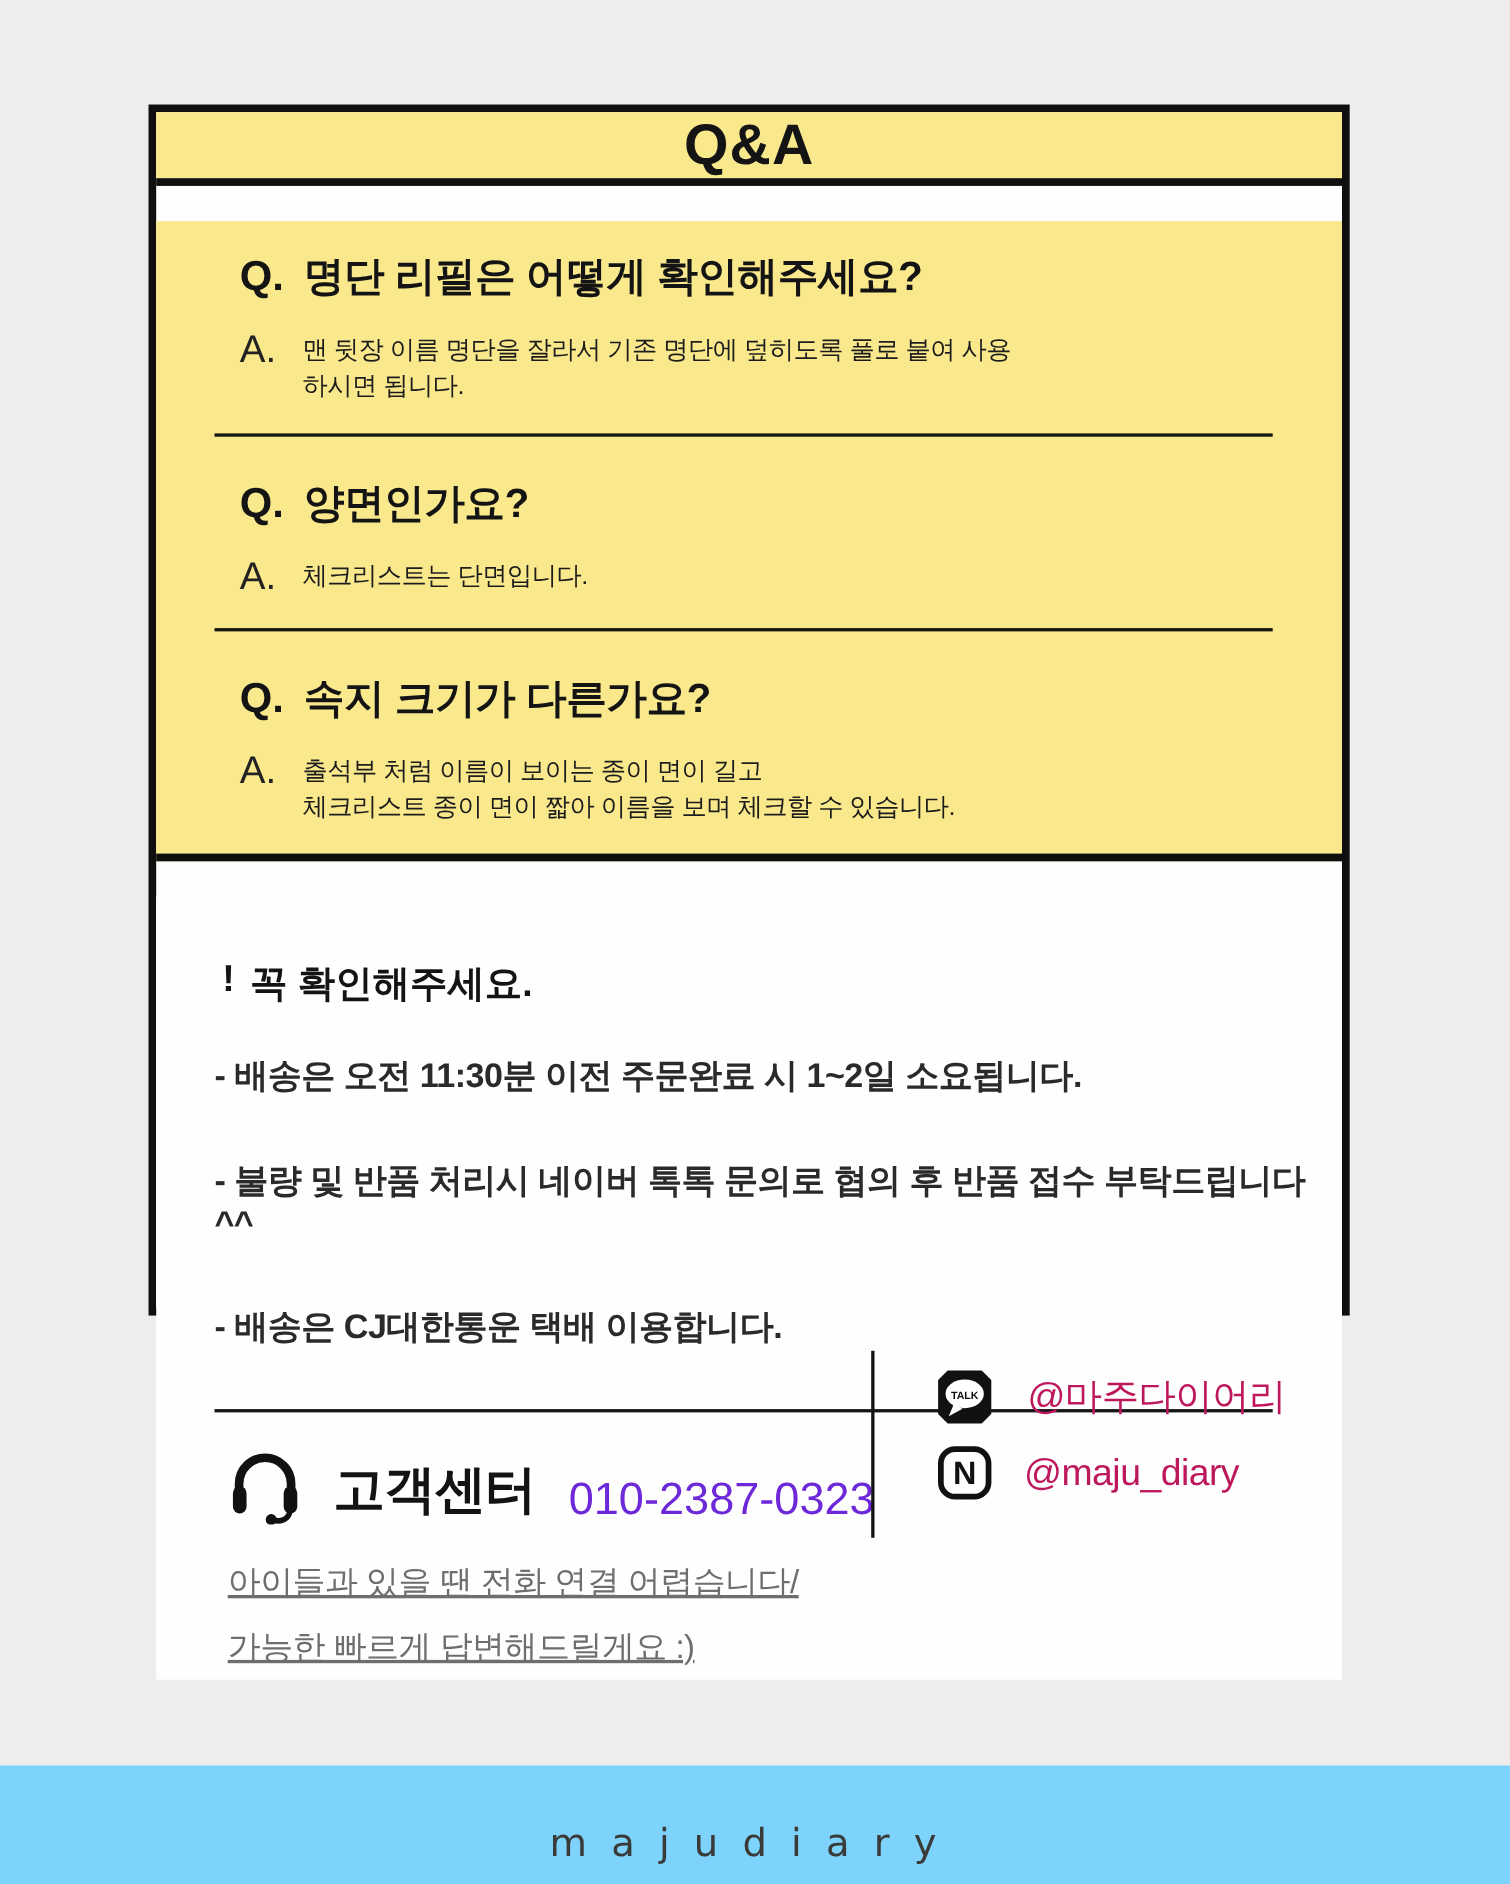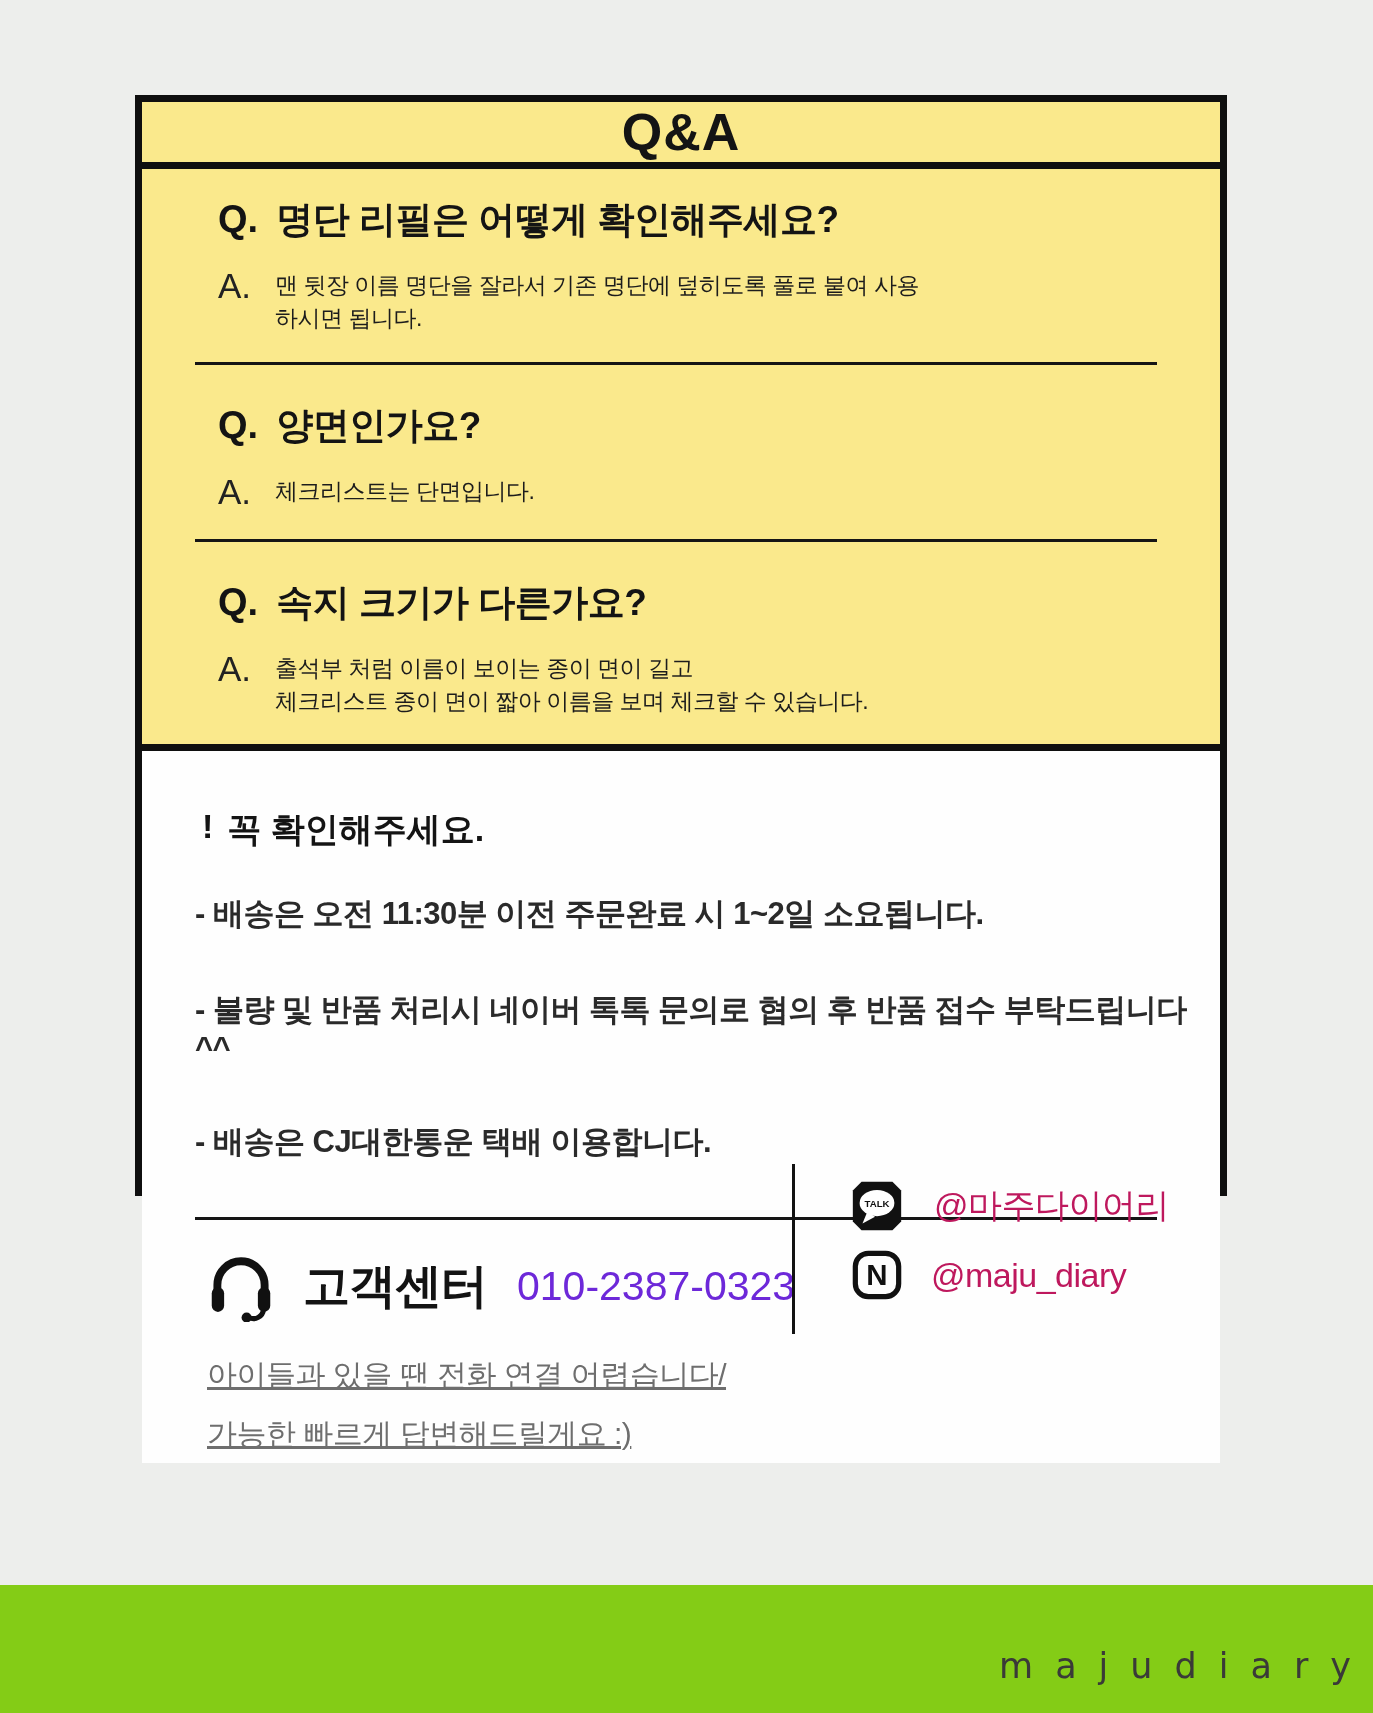--- a/index.html
+++ b/index.html
@@ -12,21 +12,21 @@
     overflow:hidden;
   }
 
   
   .card {
     position:absolute; left:135px; top:95px;
     width:1092px; height:1101px;
     box-sizing:border-box;
     border:7px solid #0f0f0f;
     background:#fefefe;
-    display:flex; flex-direction:column;
+    display:flex; flex-direction:column;gap:32px;
   }
   .card-header {
     height:128px; box-sizing:border-box;
     background:#fae98c;
     border-bottom:7px solid #0f0f0f;
     display:flex; align-items:center; justify-content:center;
   }
   .card-title { font-size:52px; font-weight:700; letter-spacing:1px; color:#141414; }
 
   .qa-section {
@@ -45,38 +45,38 @@
   .qa-answer { font-size:23px; color:#1c1c1c; line-height:1.45; white-space:pre-line; padding-top:4px; letter-spacing:-0.5px; }
   .qa-divider { border:0; border-top:3px solid #151515; margin:0 0 0 53px; width:962px; }
 
   
   .info-section { flex:1; background:#fefefe; position:relative; }
   .notice-heading { margin:56px 0 0 60px; font-size:34px; font-weight:700; color:#141414; display:flex; gap:14px; }
   .notice-list { margin:40px 0 0 53px;font-weight:bold; }
   .notice-item { font-size:31px; color:#2a2a2a; margin-bottom:54px; letter-spacing:-0.5px; }
   .info-divider { border:0; border-top:3px solid #151515; margin:0 0 0 53px; width:962px; }
 
-  .contact-row { display:flex; align-items:center; margin:30px 0 0 63px; }
+  .contact-row { display:flex; align-items:flex-end; margin:30px 0 0 63px; }
   .headset-icon-box { width:72px; height:72px; flex:0 0 auto; }
   .contact-label { font-size:47px; font-weight:700; margin-left:26px; color:#131313; letter-spacing:-1px; }
   .contact-phone { font-size:41px; color:#6d28d9; margin-left:30px; }
   .contact-notes { margin:24px 0 0 65px; font-size:30px; color:#6e6e6e; line-height:1.95; letter-spacing:-0.5px;text-decoration:underline; }
 
   .v-divider { position:absolute; left:650px; top:413px; width:3px; height:170px; background:#121212; }
   .social { position:absolute; left:706px; top:426px; }
   .social-row { display:flex; align-items:center; margin-bottom:14px; }
   .talk-icon-box { width:58px; height:58px; }
   .naver-icon-box { width:52px; height:52px; margin-left:3px; }
   .social-handle { font-size:34px; color:#be185d; margin-left:28px; letter-spacing:-0.5px; }
 
   
   .footer-band {
-    position:absolute; left:0; bottom:0; width:100%; height:128px;
-    background:#84cc16;
-    display:flex; align-items:center; justify-content:flex-end;
+    position:absolute; left:0; bottom:0; width:100%; height:108px;
+    background:#7dd3fc;
+    display:flex; align-items:center; justify-content:center;
     box-sizing:border-box; padding-top:34px;
   }
   .footer-brand { font-size:35px; letter-spacing:22px; color:#3a3a38; font-family:"DejaVu Sans",sans-serif; }
 </style>
 </head>
 <body>
 
 <div class="card">
 
   <div class="card-header">

